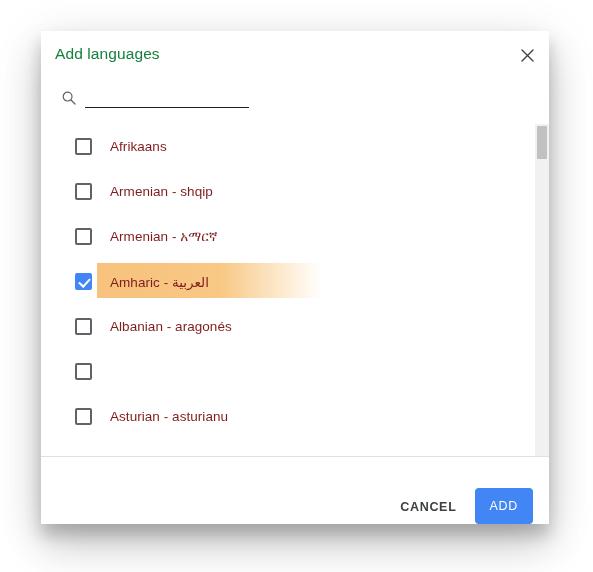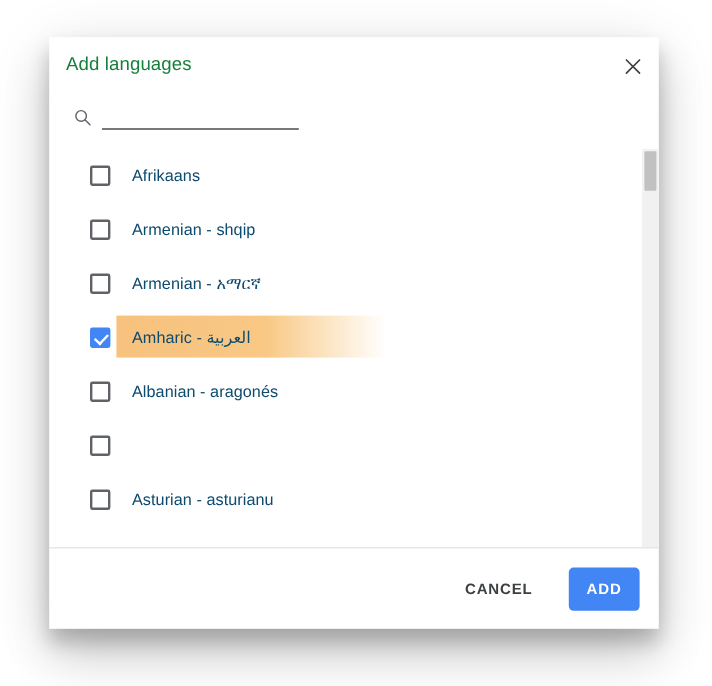--- a/index.html
+++ b/index.html
@@ -162,21 +162,21 @@
     border: solid #ffffff;
     border-width: 0 2px 2px 0;
     transform: rotate(43deg);
   }
 
   .item-label {
     position: relative;
     z-index: 2;
     margin-left: 18px;
     font-size: 13.5px;
-    color: #0c4a6e;
+    color: #7f1d1d;
     white-space: nowrap;
     letter-spacing: 0.05px;
   }
 
   
   .scrollbar-track {
     position: absolute;
     right: 0;
     top: 0;
     bottom: 0;
@@ -193,48 +193,48 @@
     background: #c1c1c1;
     border-radius: 1px;
     cursor: pointer;
   }
 
   
   .dialog-footer {
     flex: 0 0 auto;
     height: 67px;
     display: flex;
-    align-items: center;
+    align-items: flex-end;
     justify-content: flex-end;
     padding-right: 16px;
     box-sizing: border-box;
   }
   .btn-cancel {
     font-family: "Liberation Sans", "DejaVu Sans", sans-serif;
     font-size: 12.5px;
     font-weight: bold;
     letter-spacing: 0.7px;
     color: #3c4043;
     background: transparent;
     border: none;
     padding: 10px 14px;
     cursor: pointer;
     border-radius: 4px;
   }
   .btn-add {
     font-family: "Liberation Sans", "DejaVu Sans", sans-serif;
     font-size: 12.5px;
-    font-weight: bold;
+    font-weight: normal;
     letter-spacing: 0.7px;
     color: #ffffff;
     background: #4285f4;
     border: none;
     border-radius: 4px;
     padding: 11px 15px;
-    margin-left: 16px;
+    margin-left: 4px;
     cursor: pointer;
   }
 </style>
 </head>
 <body>
 
 <div class="screen">
 
   <div class="dialog">
 

